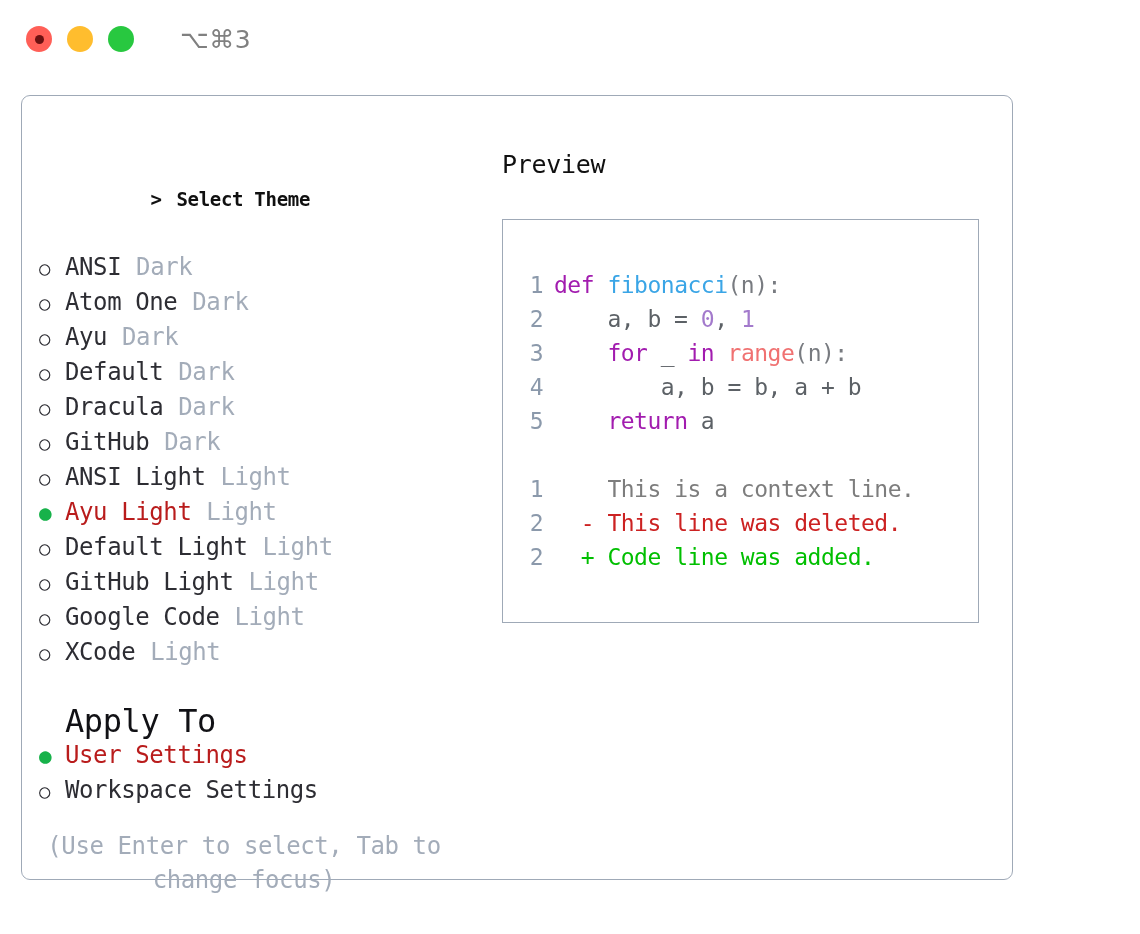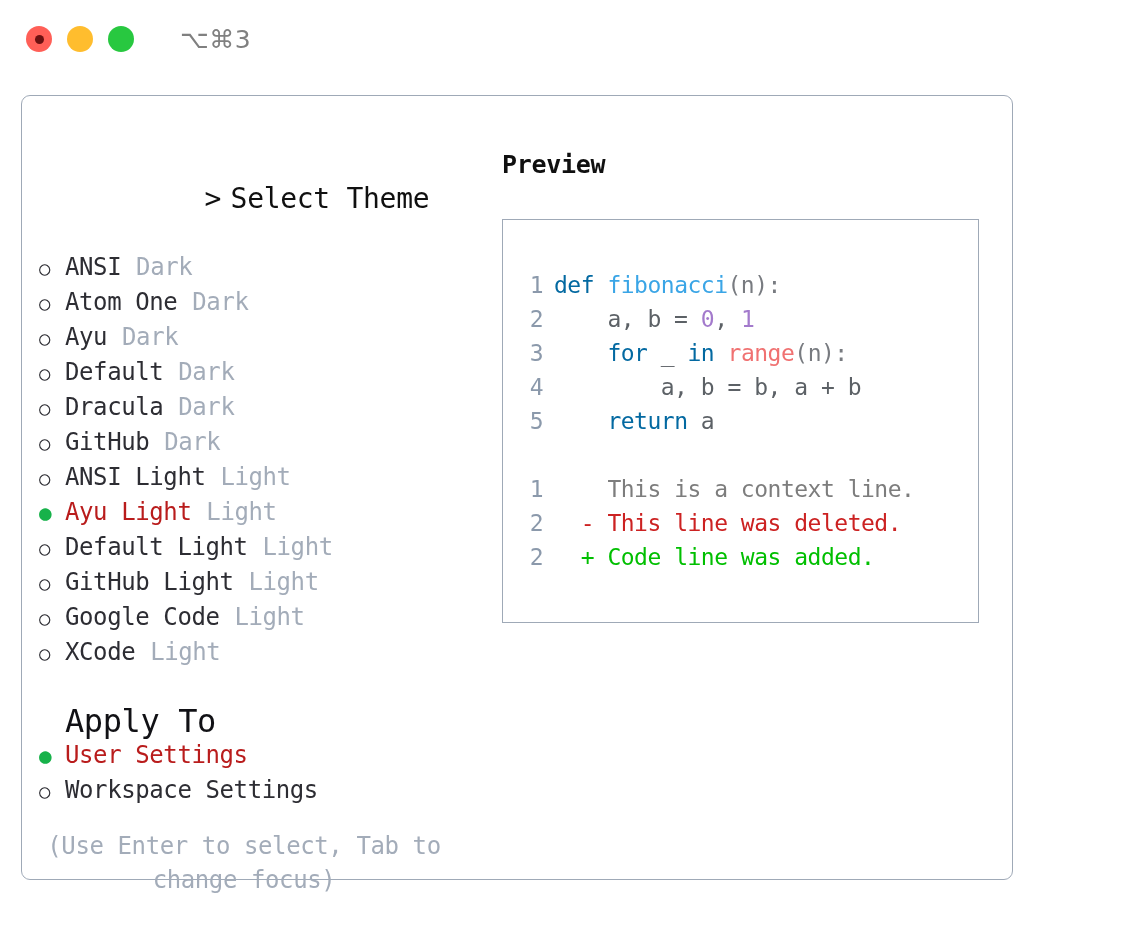--- a/index.html
+++ b/index.html
@@ -91,22 +91,22 @@
 
   
   .left-col {
     width: 465px;
     padding: 52px 0 0 17px;
     box-sizing: border-box;
     flex: none;
   }
 
   .section-head {
-    font-size: 28px;
-    font-weight: normal;
+    font-size: 19px;
+    font-weight: bold;
     color: #101010;
     line-height: 34px;
     white-space: pre;
     letter-spacing: -0.3px;
   }
   .section-head .caret {
     display: inline-block;
     width: 26px;
   }
 
@@ -160,21 +160,21 @@
   }
 
   
   .right-col {
     padding: 52px 0 0 15px;
     box-sizing: border-box;
     flex: 1;
   }
   .preview-title {
     font-size: 25px;
-    font-weight: bold;
+    font-weight: normal;
     color: #101010;
     line-height: 34px;
     letter-spacing: -0.3px;
   }
 
   .codebox {
     margin-top: 37px;
     width: 477px;
     height: 404px;
     border: 1.6px solid #9fa9b7;
@@ -193,21 +193,21 @@
   .ln {
     color: #8b99ab;
     width: 22px;
     flex: none;
     text-align: right;
     margin-right: 11px;
   }
   .code-blank { height: 34px; }
 
   
-  .t-kw    { color: #0369a1; }
+  .t-kw    { color: #a21caf; }
   .t-fn    { color: #3aa5e6; }
   .t-num   { color: #a37acc; }
   .t-call  { color: #f07171; }
   .t-plain { color: #5c6166; }
   .t-punc  { color: #787b80; }
 
   .d-ctx { color: #7d7d7d; }
   .d-del { color: #cc2222; }
   .d-add { color: #00bf00; }
 </style>

